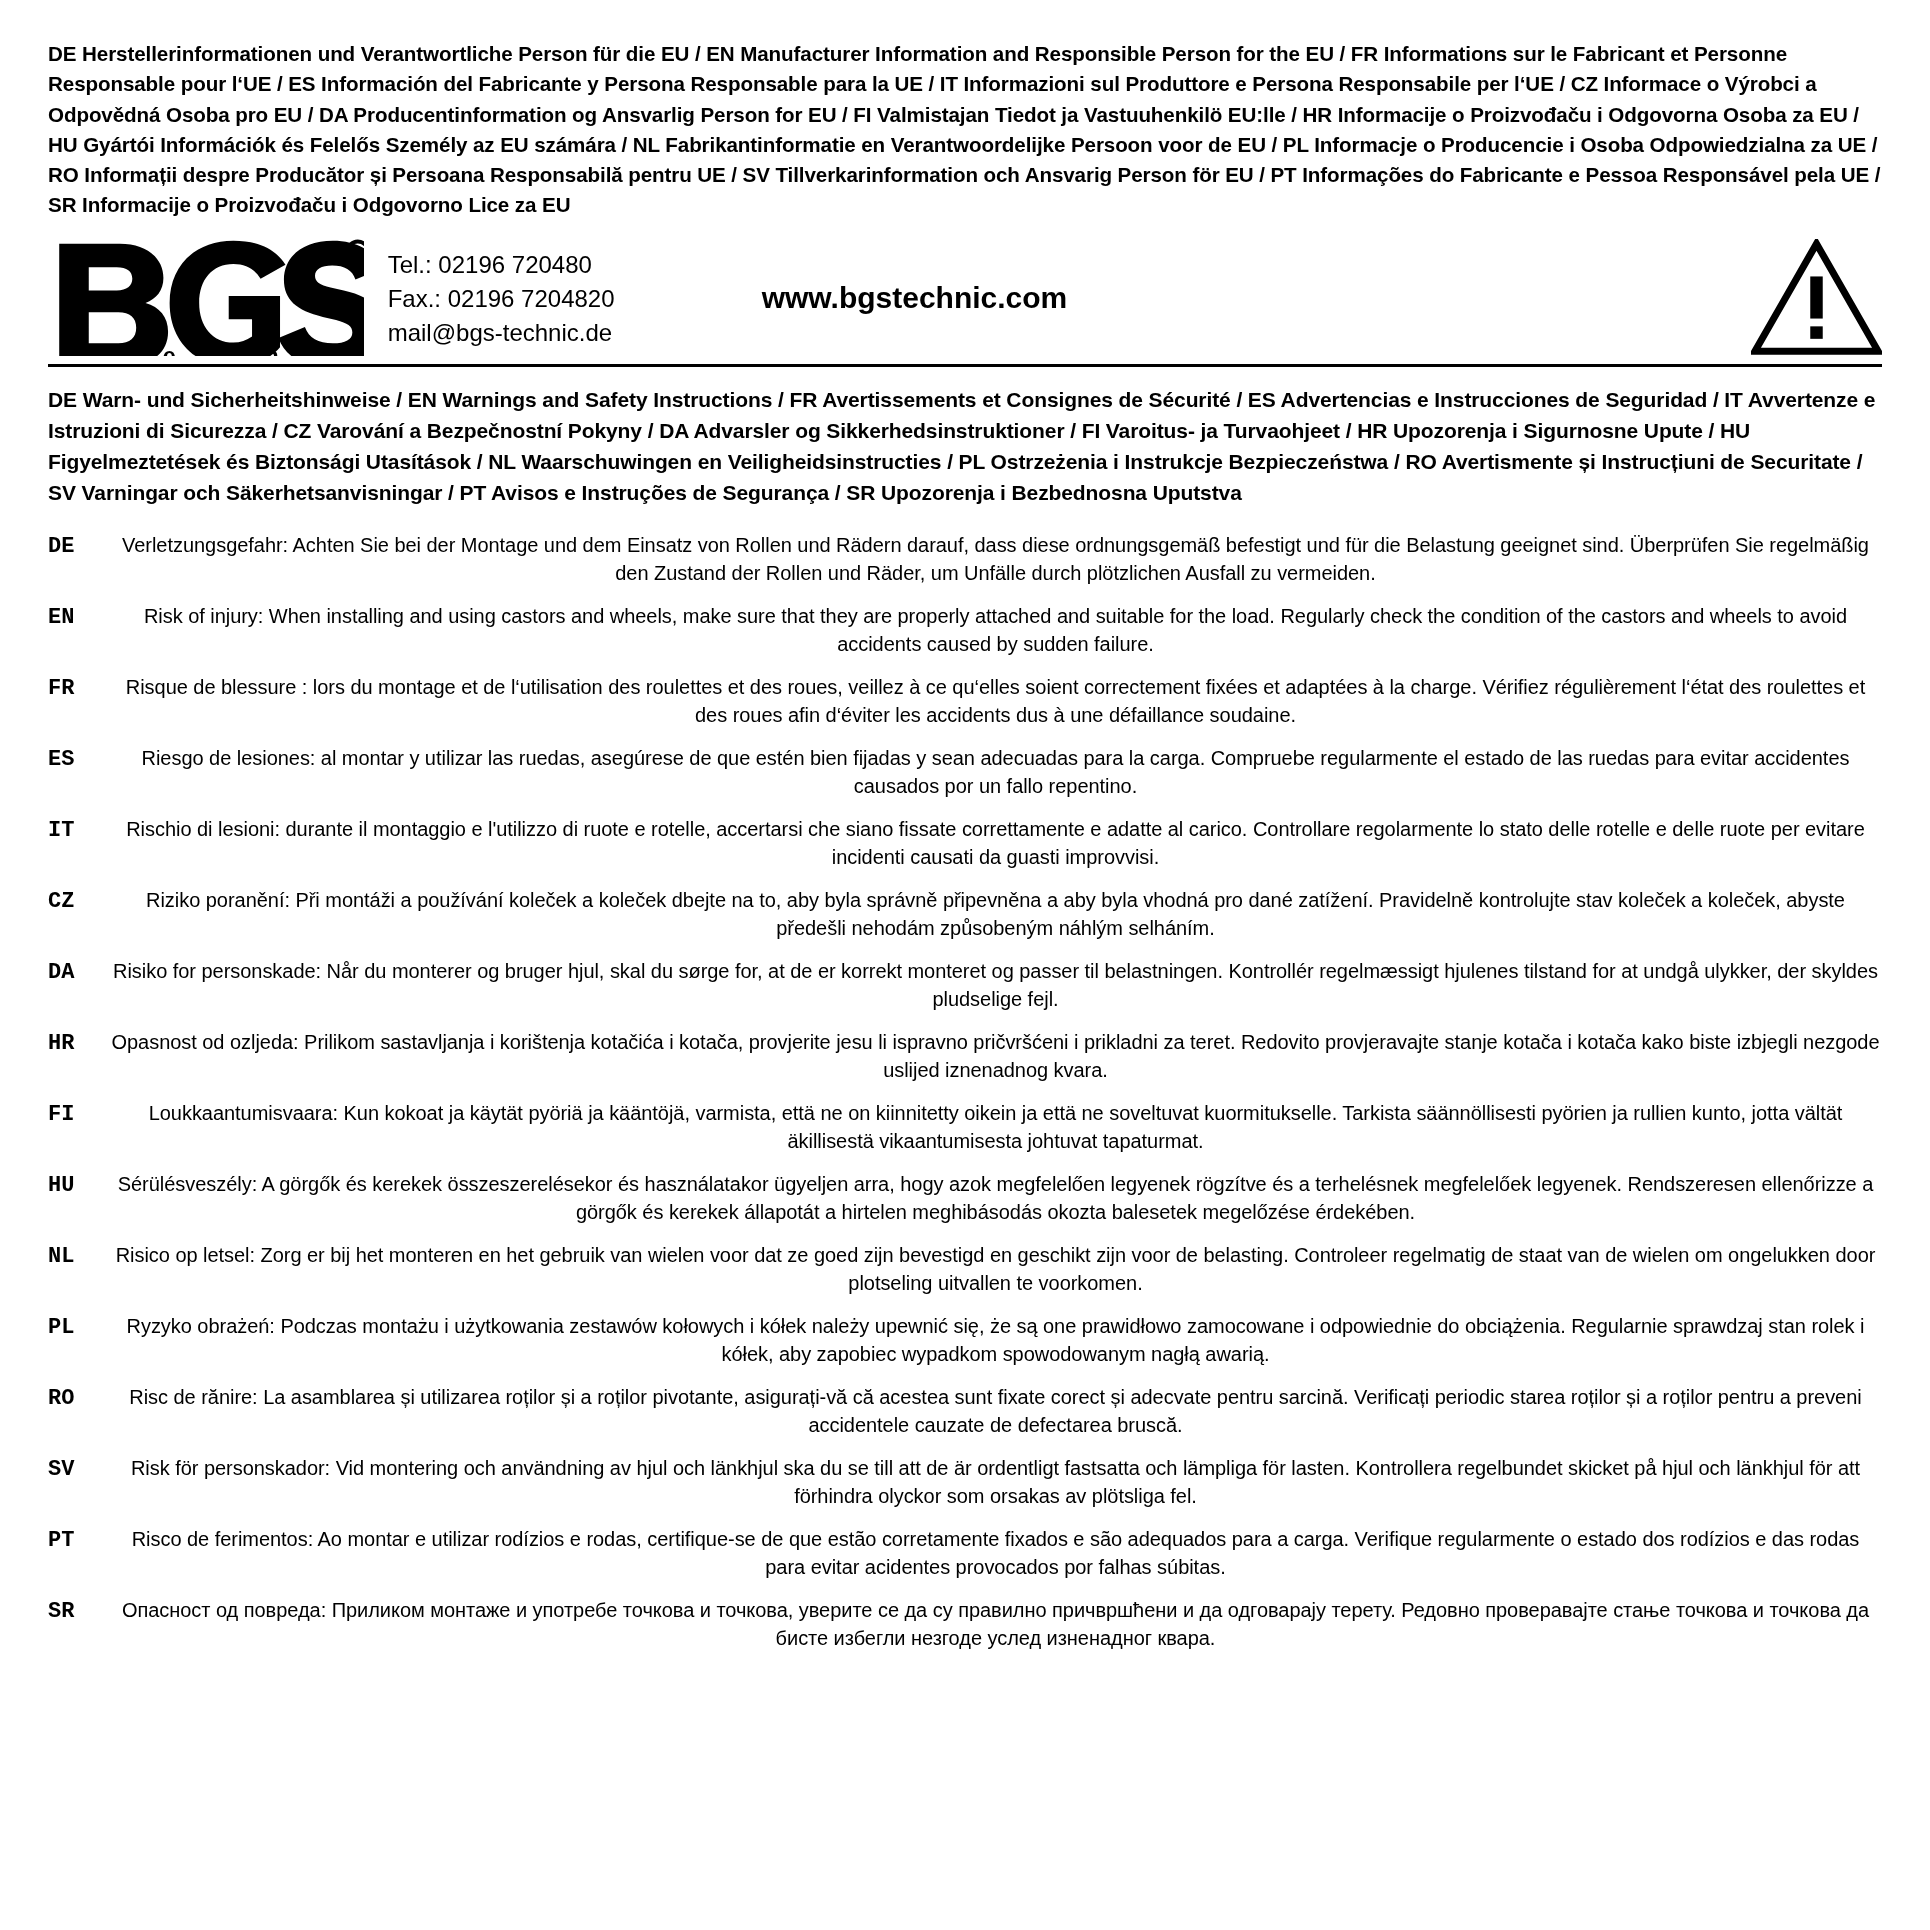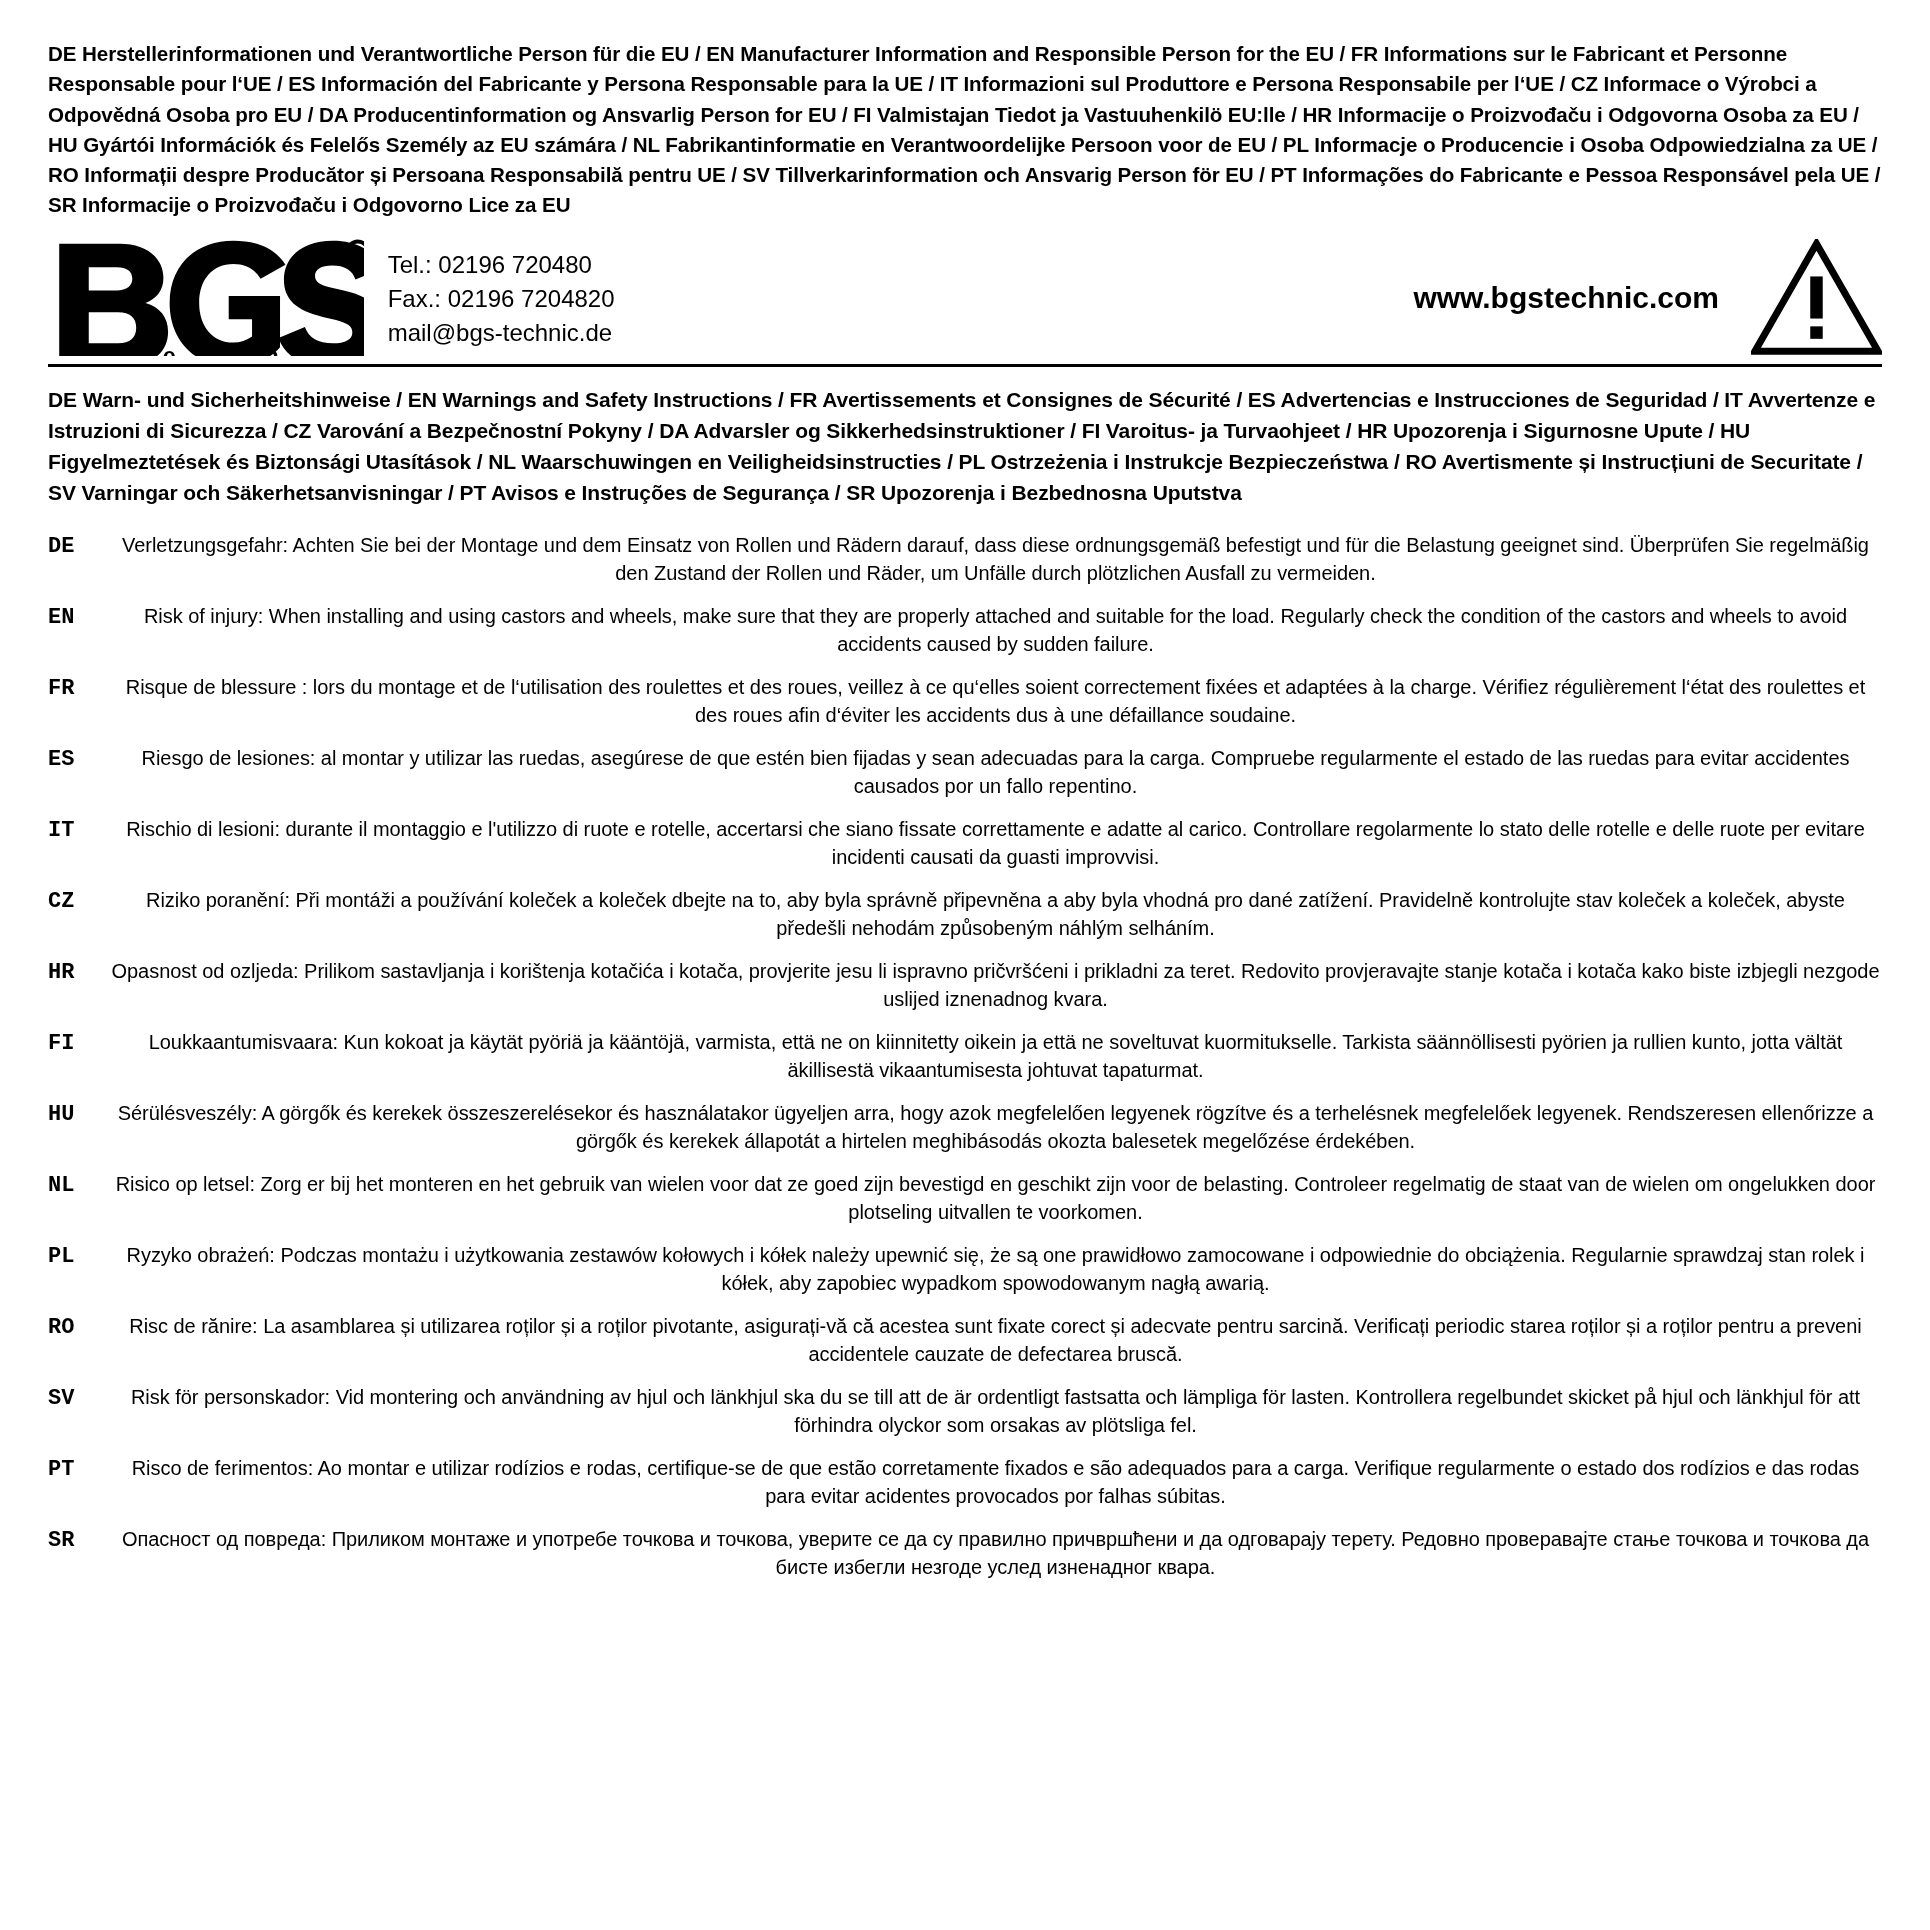--- a/index.html
+++ b/index.html
@@ -55,21 +55,21 @@
   .tel-block {
     flex: 0 0 374px;
     font-size: 24px;
     line-height: 1.42;
     padding-top: 3.1px;
   }
   .web-block {
     flex: 1 1 auto;
     font-size: 30px;
     font-weight: bold;
-    text-align: right;
+    text-align: left;
     padding-right: 23px;
   }
   .warn-block {
     flex: 0 0 140px;
     display: flex;
     justify-content: flex-end;
     align-items: center;
   }
 
   
@@ -183,20 +183,24 @@
     <div class="lang-row">
       <div class="lang-code">IT</div>
       <div class="lang-text">Rischio di lesioni: durante il montaggio e l'utilizzo di ruote e rotelle, accertarsi che siano fissate correttamente e adatte al carico. Controllare regolarmente lo stato delle rotelle e delle ruote per evitare incidenti causati da guasti improvvisi.</div>
     </div>
 
     <div class="lang-row">
       <div class="lang-code">CZ</div>
       <div class="lang-text">Riziko poranění: Při montáži a používání koleček a koleček dbejte na to, aby byla správně připevněna a aby byla vhodná pro dané zatížení. Pravidelně kontrolujte stav koleček a koleček, abyste předešli nehodám způsobeným náhlým selháním.</div>
     </div>
 
+    <div class="lang-row">
+      <div class="lang-code">DA</div>
+      <div class="lang-text">Risiko for personskade: Når du monterer og bruger hjul, skal du sørge for, at de er korrekt monteret og passer til belastningen. Kontrollér regelmæssigt hjulenes tilstand for at undgå ulykker, der skyldes pludselige fejl.</div>
+    </div>
 
     <div class="lang-row">
       <div class="lang-code">HR</div>
       <div class="lang-text">Opasnost od ozljeda: Prilikom sastavljanja i korištenja kotačića i kotača, provjerite jesu li ispravno pričvršćeni i prikladni za teret. Redovito provjeravajte stanje kotača i kotača kako biste izbjegli nezgode uslijed iznenadnog kvara.</div>
     </div>
 
     <div class="lang-row">
       <div class="lang-code">FI</div>
       <div class="lang-text">Loukkaantumisvaara: Kun kokoat ja käytät pyöriä ja kääntöjä, varmista, että ne on kiinnitetty oikein ja että ne soveltuvat kuormitukselle. Tarkista säännöllisesti pyörien ja rullien kunto, jotta vältät äkillisestä vikaantumisesta johtuvat tapaturmat.</div>
     </div>

